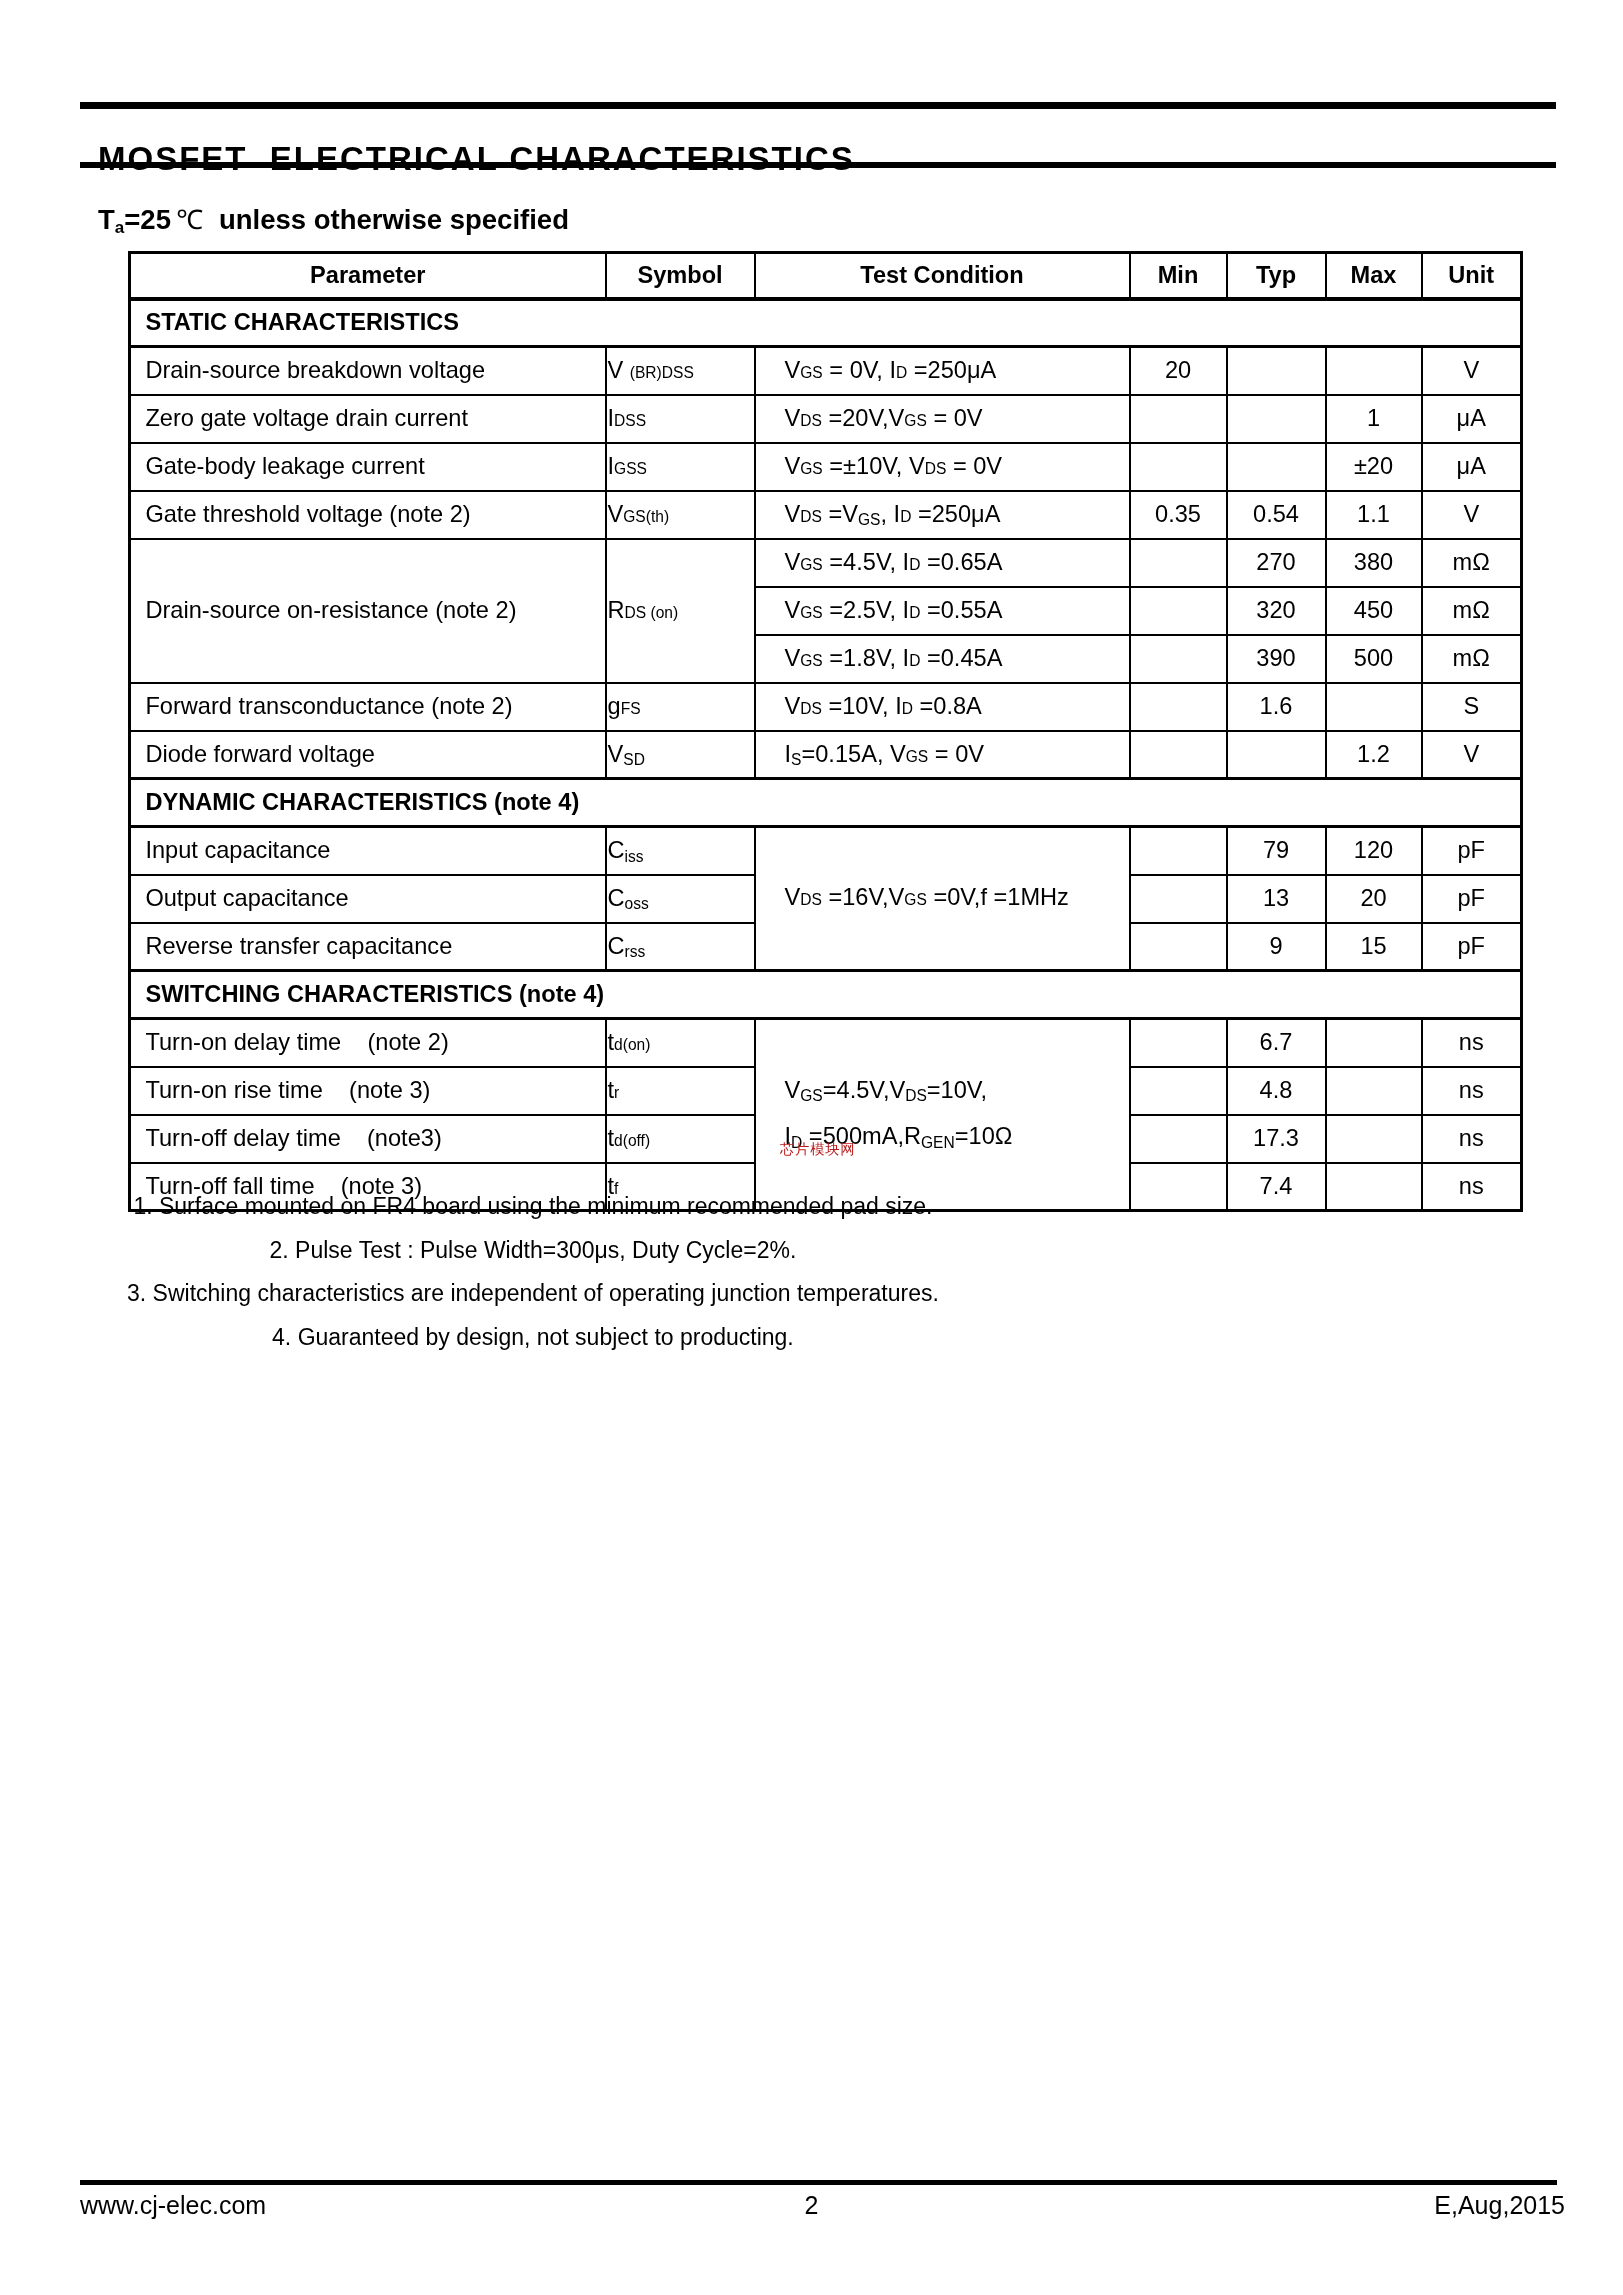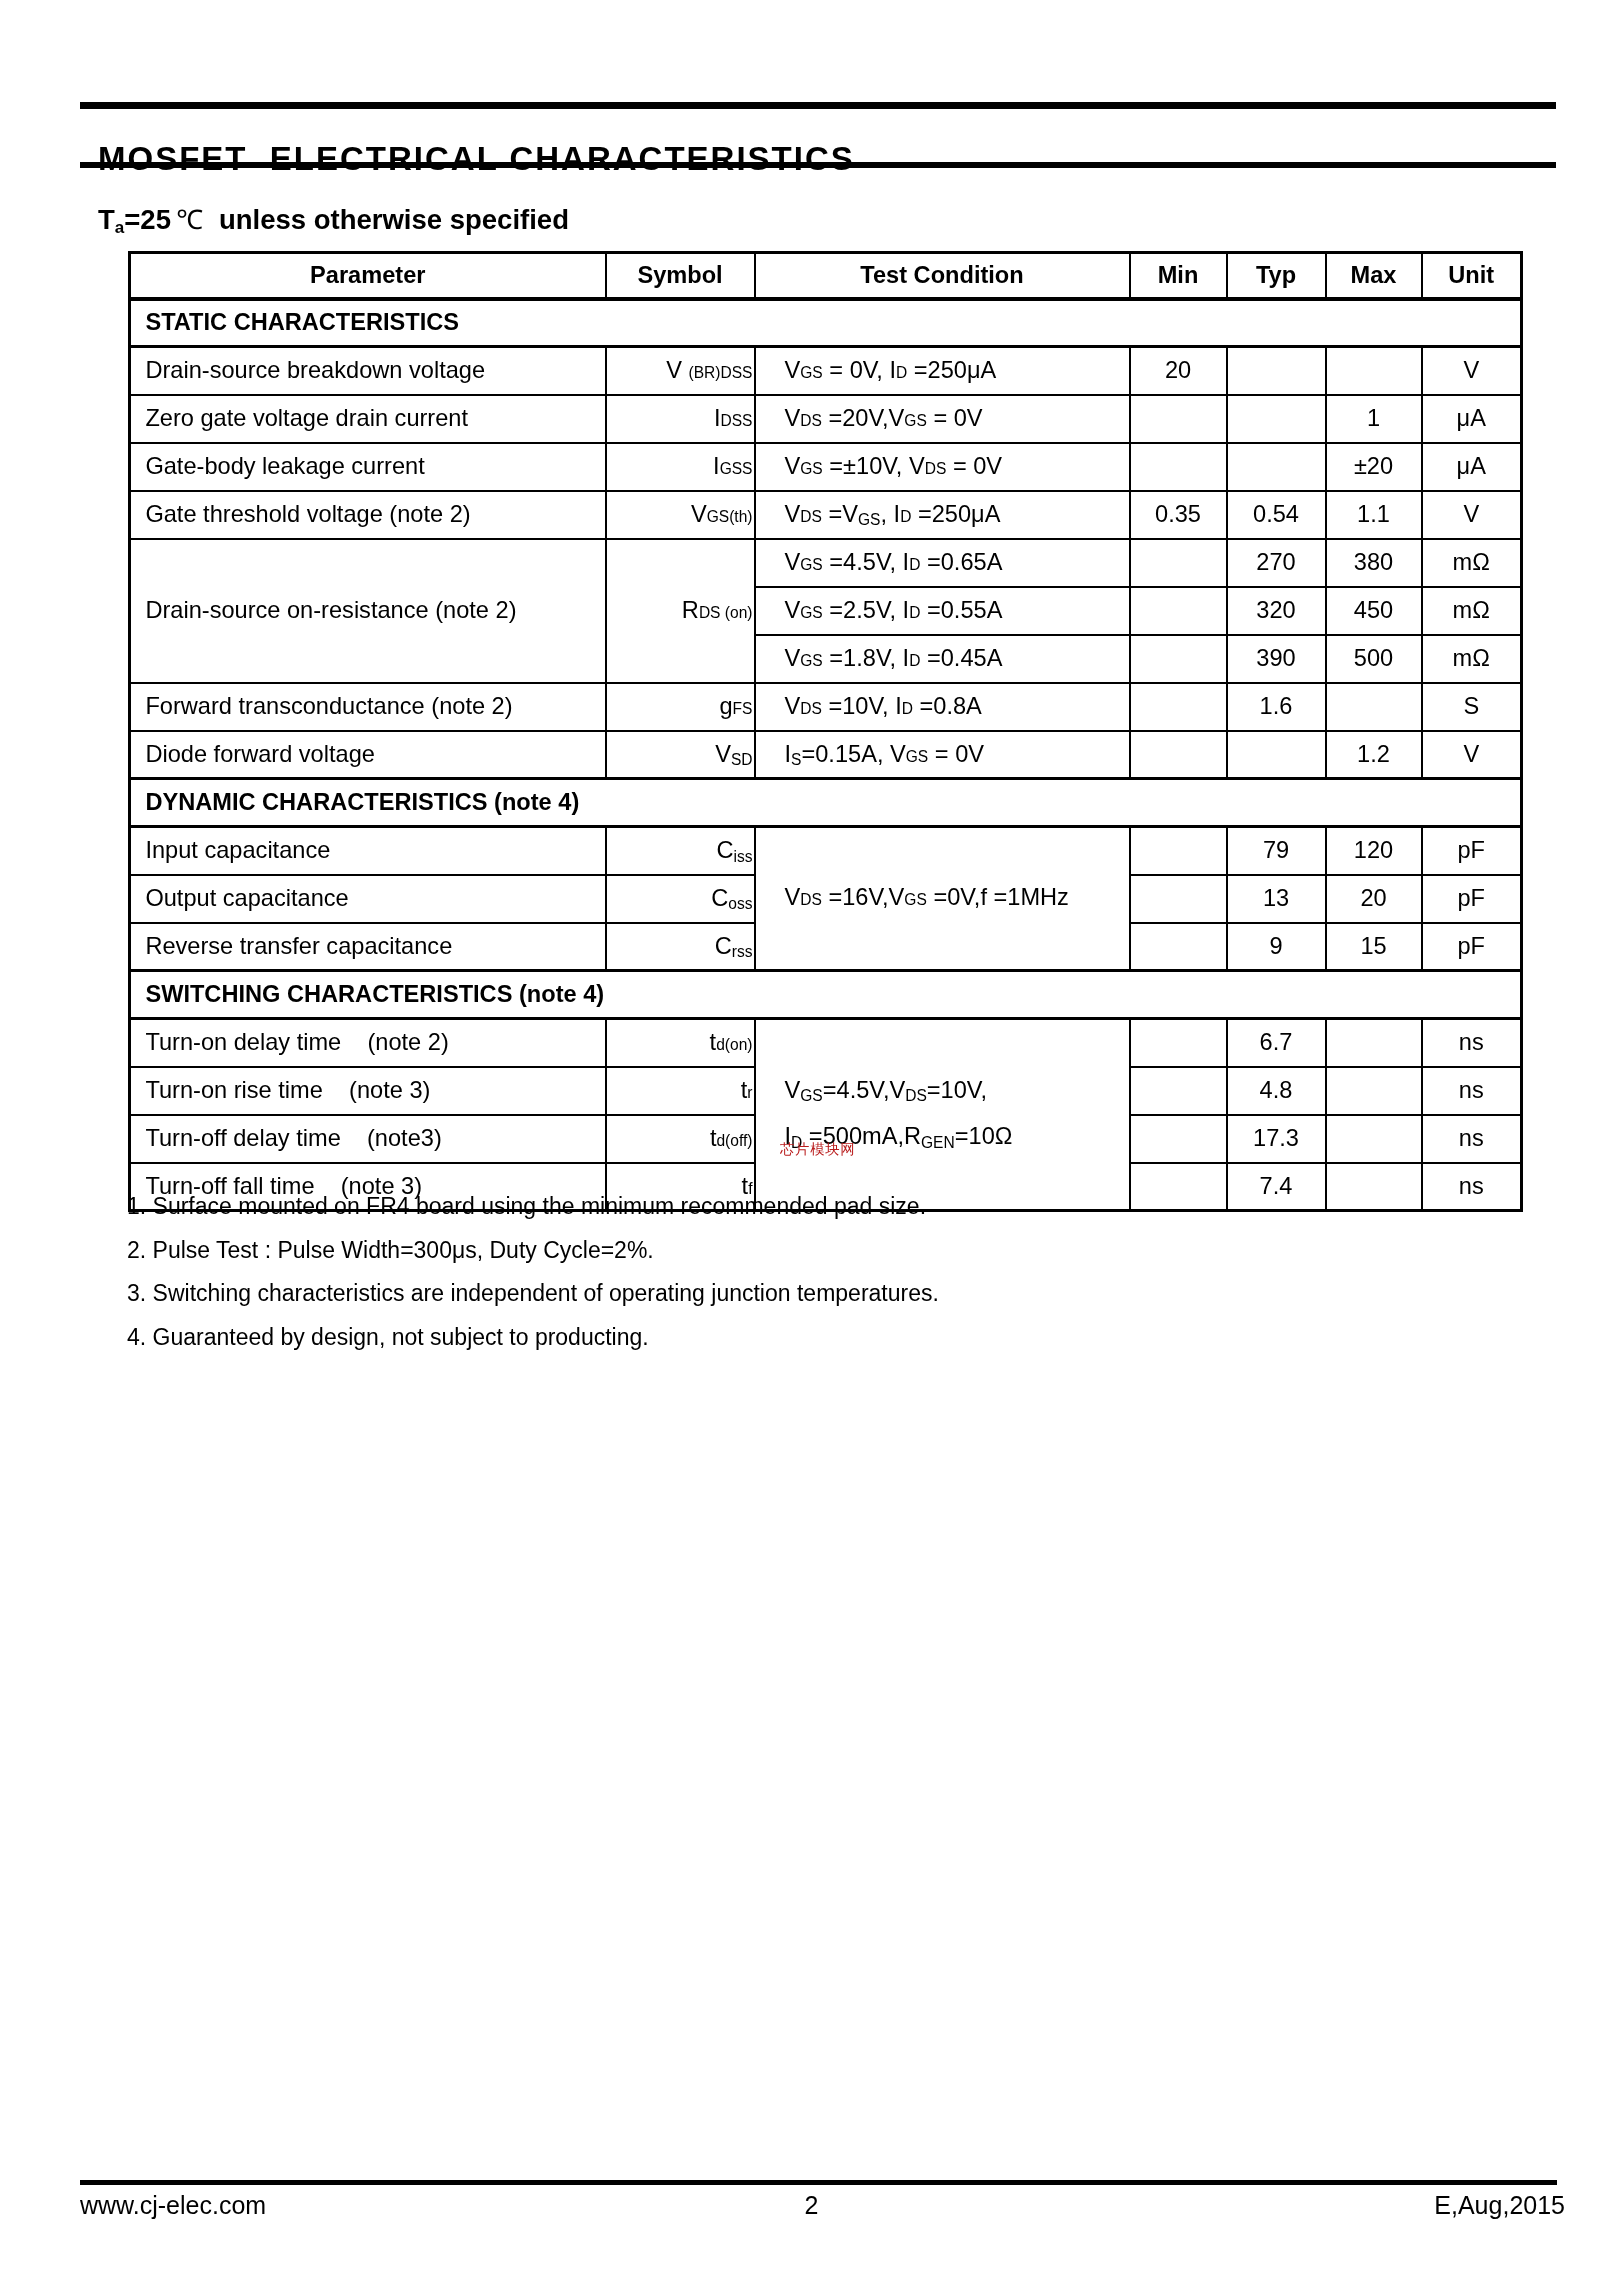--- a/index.html
+++ b/index.html
@@ -41,41 +41,41 @@
   .chars th, .chars td {
     border:2px solid #000;
     font-size:23.6px;
     overflow:hidden;
     vertical-align:middle;
   }
   .chars thead tr { height:46px; }
   .chars tbody tr { height:48px; }
   .chars thead th { font-weight:bold; text-align:center; border-bottom:4.6px solid #000; }
   td.param   { text-align:left; padding-left:14.4px; white-space:pre-wrap; }
-  td.symbol  { text-align:right; }
+  td.symbol  { text-align:left; }
   td.cond    { text-align:left; padding-left:29px; }
   td.num     { text-align:center; }
   td.unit    { text-align:center; }
   td.section { font-weight:bold; padding-left:14.4px; border-top:3.3px solid #000; border-bottom:3.3px solid #000; }
   .sc { font-size:0.66em; }                                  
   .sb { font-size:0.66em; position:relative; top:0.22em; }   
   .condline { line-height:29px; }
   .condline + .condline { margin-top:15.7px; }
 
   
   .watermark {
     position:absolute; left:780px; top:1140px;
     font-size:14.4px; letter-spacing:0.7px;
     color:#f3ec78;
   }
 
   
   .notes { position:absolute; top:1178px; left:127px; font-size:23px; }
   .notes-title { font-weight:bold; font-size:24px; line-height:29px; }
-  .note-item { margin-top:14.4px; line-height:29px; white-space:pre-wrap; }
+  .note-item { margin-top:14.4px; line-height:29px; white-space:pre-wrap;text-align:center; }
 
   
   .footer-rule { position:absolute; top:2180px; left:80px; width:1477px; height:5.2px; background:#000; }
   .footer-left   { position:absolute; top:2191px; left:80px;  font-size:25px; }
   .footer-center { position:absolute; top:2191px; left:0; width:1623px; text-align:center; font-size:25px; }
   .footer-right  { position:absolute; top:2191px; right:58px; font-size:25px; }
 </style>
 </head>
 <body>
 

